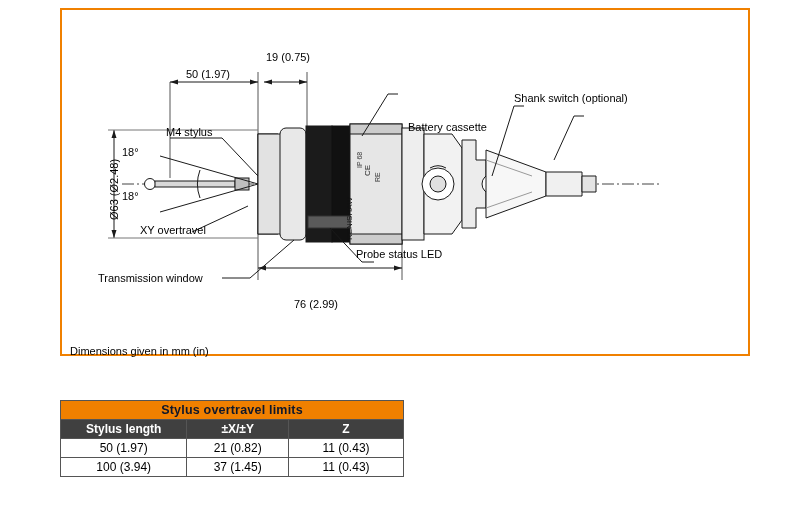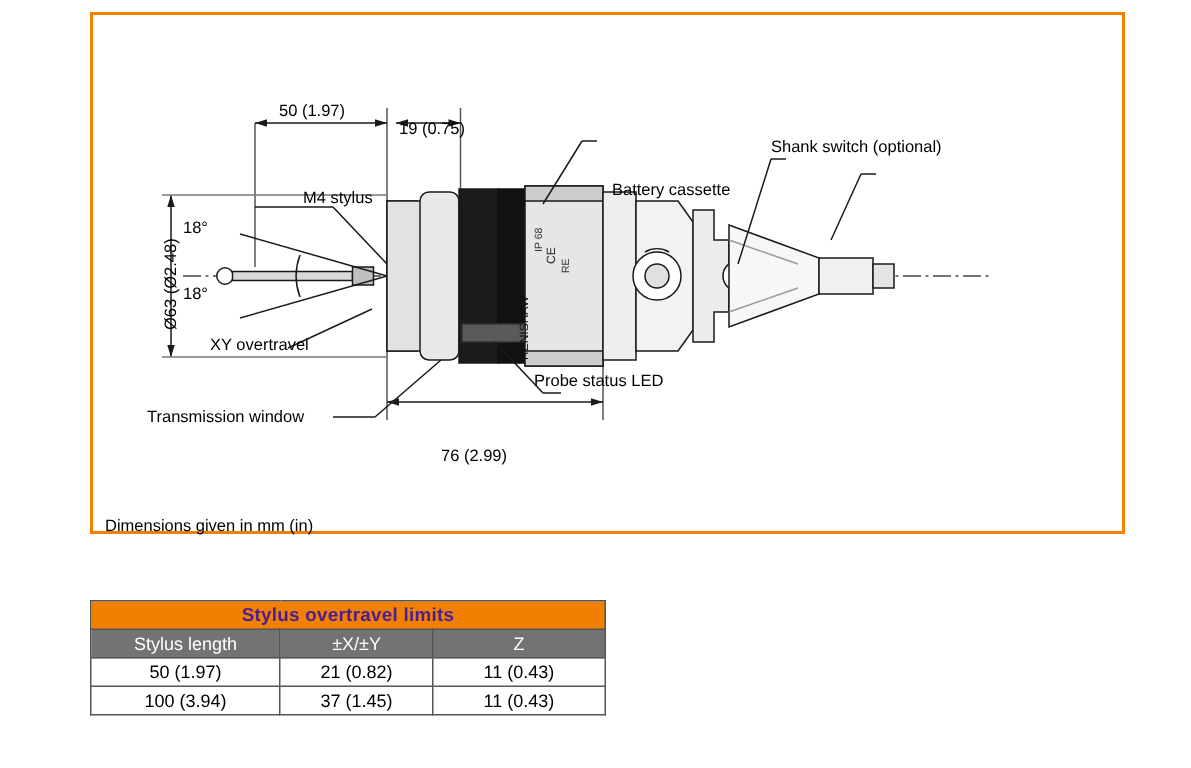--- a/index.html
+++ b/index.html
@@ -61,29 +61,29 @@
   }
   #overtravel-table td, #overtravel-table th {
     border: 1px solid #555;
     text-align: center;
     padding: 2px 4px;
     height: 19px;
     box-sizing: border-box;
   }
   #overtravel-table thead tr.title th {
     background: #f08000;
-    color: #4c1d95;
+    color: #0f172a;
     font-weight: bold;
     font-size: 12.5px;
     letter-spacing: 0.2px;
   }
   #overtravel-table thead tr.cols th {
-    background: #737373;
+    background: #404040;
     color: #ffffff;
-    font-weight: normal;
+    font-weight: bold;
   }
   #overtravel-table tbody td {
     background: #ffffff;
     color: #000;
   }
   .col-len  { width: 122px; }
   .col-xy   { width: 98px; }
   .col-z    { width: 111px; }
 
   #dims-note {
@@ -179,28 +179,28 @@
 
       <line x1="430" y1="166" x2="452" y2="96"></line>
       <line x1="452" y1="96" x2="462" y2="96"></line>
 
       <line x1="492" y1="150" x2="512" y2="106"></line>
       <line x1="512" y1="106" x2="522" y2="106"></line>
     </g>
   </svg>
 
   <div class="lbl" style="left:124px; top:58px;">50 (1.97)</div>
-  <div class="lbl" style="left:204px; top:70px;">19 (0.75)</div>
+  <div class="lbl" style="left:204px; top:41px;">19 (0.75)</div>
   <div class="lbl" style="left:232px; top:244px;margin-top:44px;">76 (2.99)</div>
   <div class="lbl rot" style="left:46px; top:210px;">Ø63 (Ø2.48)</div>
 
   <div class="lbl" style="left:60px; top:136px;">18°</div>
   <div class="lbl" style="left:60px; top:180px;">18°</div>
 
-  <div class="lbl" style="left:104px; top:116px;margin-left:36px;">M4 stylus</div>
+  <div class="lbl" style="left:104px; top:116px;">M4 stylus</div>
   <div class="lbl" style="left:78px; top:214px;">XY overtravel</div>
   <div class="lbl" style="left:36px; top:262px;">Transmission window</div>
   <div class="lbl" style="left:294px; top:238px;">Probe status LED</div>
   <div class="lbl" style="left:346px; top:70px;margin-top:41px;">Battery cassette</div>
   <div class="lbl" style="left:452px; top:82px;">Shank switch (optional)</div>
 
   <div class="lbl small rot" style="left:282px; top:230px; color:#111; font-size:8px;">RENISHAW</div>
   <div class="lbl small rot" style="left:300px; top:166px; color:#222; font-size:8px;">CE</div>
   <div class="lbl small rot" style="left:292px; top:158px; color:#333; font-size:7px;">IP 68</div>
   <div class="lbl small rot" style="left:310px; top:172px; color:#333; font-size:7px;">RE</div>

